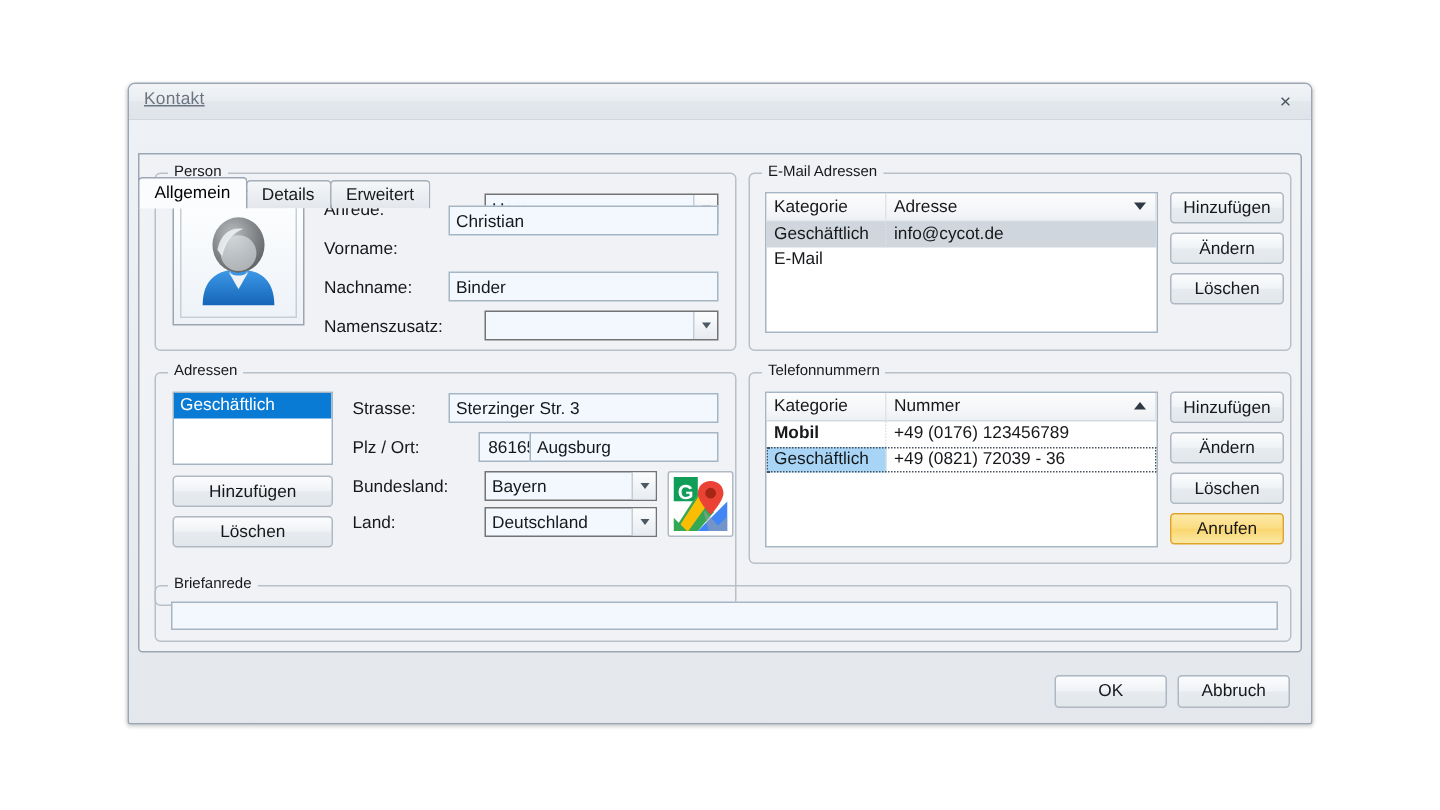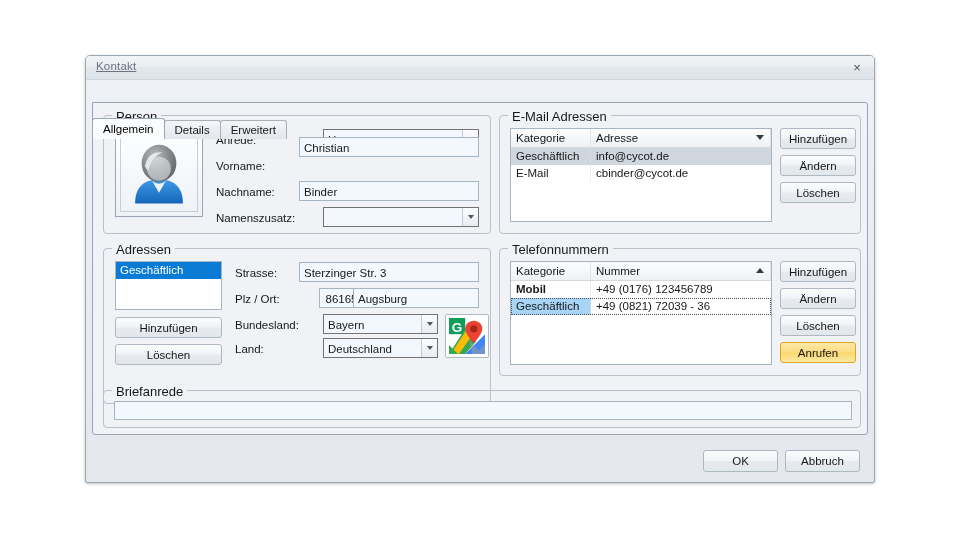--- a/index.html
+++ b/index.html
@@ -89,21 +89,21 @@
     position: absolute;
     border: 1px solid #b8c0c9;
     border-radius: 4px;
     background: transparent;
   }
   .group > .legend {
     position: absolute;
     top: -7px; left: 8px;
     padding: 0 4px;
     background: #f0f2f5;
-    font-size: 13px;
+    font-size: 10px;
     color: #16181a;
     white-space: nowrap;
   }
 
   
   .lbl {
     position: absolute;
     font-size: 11.5px;
     color: #16181a;
     white-space: nowrap;
@@ -336,21 +336,20 @@
           <div class="hc" style="width:80px;">Kategorie</div>
           <div class="hc" style="flex:1;">Adresse</div>
           <div class="sort desc"></div>
         </div>
         <div class="lv-row sel-gray">
           <div class="cell" style="width:80px;">Geschäftlich</div>
           <div class="cell" style="flex:1;">info@cycot.de</div>
         </div>
         <div class="lv-row">
           <div class="cell" style="width:80px;">E-Mail</div>
-          <div class="cell" style="flex:1;">cbinder@cycot.de</div>
         </div>
       </div>
 
       <div class="btn" style="left:280px; top:12px; width:76px; height:21px;">Hinzufügen</div>
       <div class="btn" style="left:280px; top:39px; width:76px; height:21px;">Ändern</div>
       <div class="btn" style="left:280px; top:66px; width:76px; height:21px;">Löschen</div>
     </div>
 
     <div class="group" style="left:10px; top:145px; width:388px; height:156px;">
       <span class="legend">Adressen</span>

